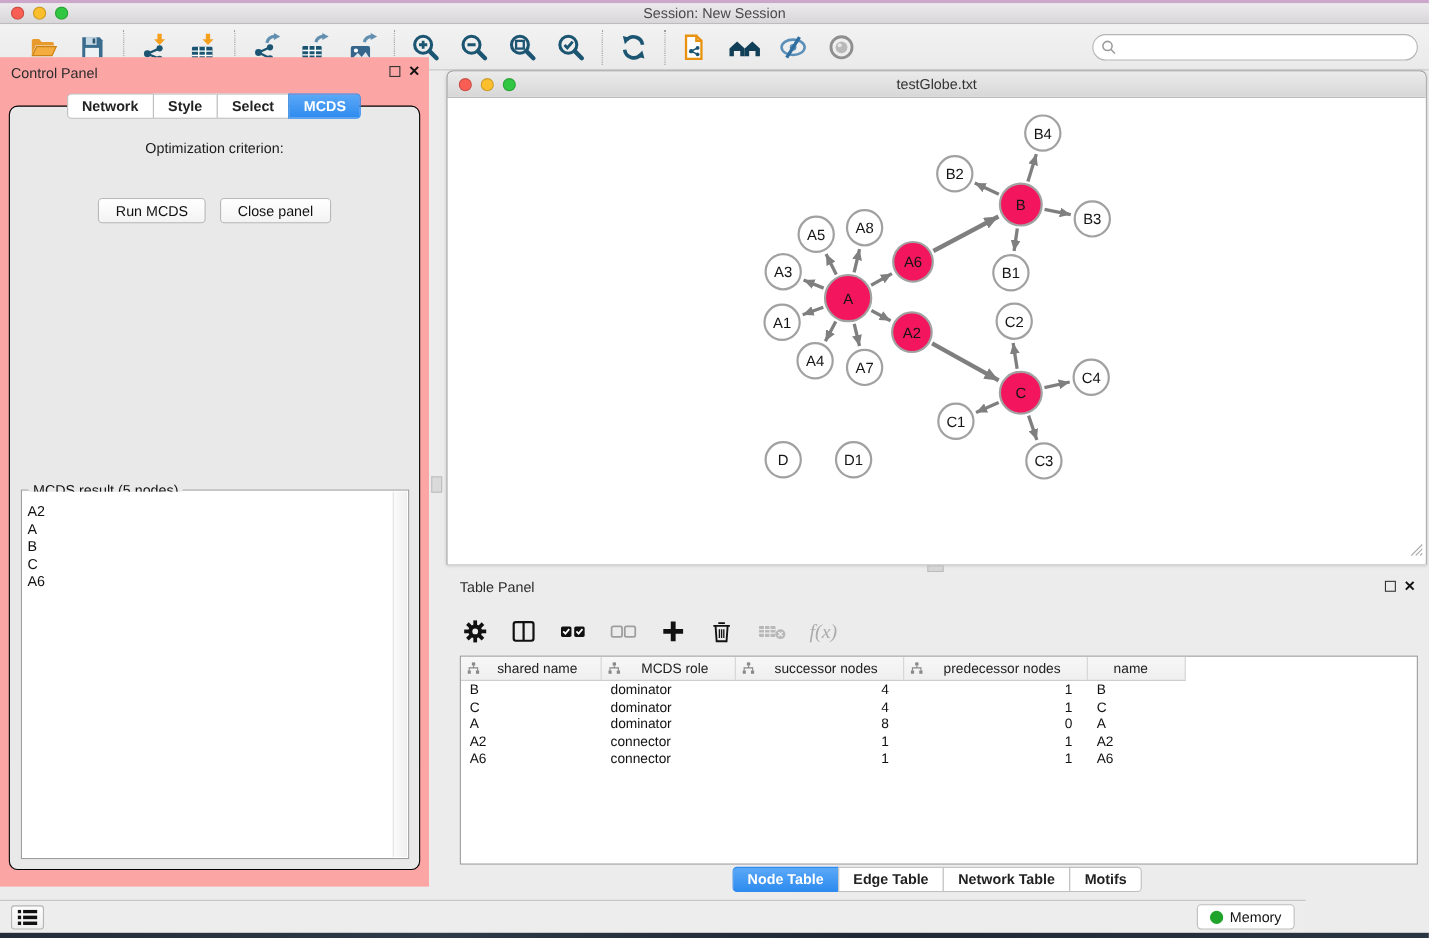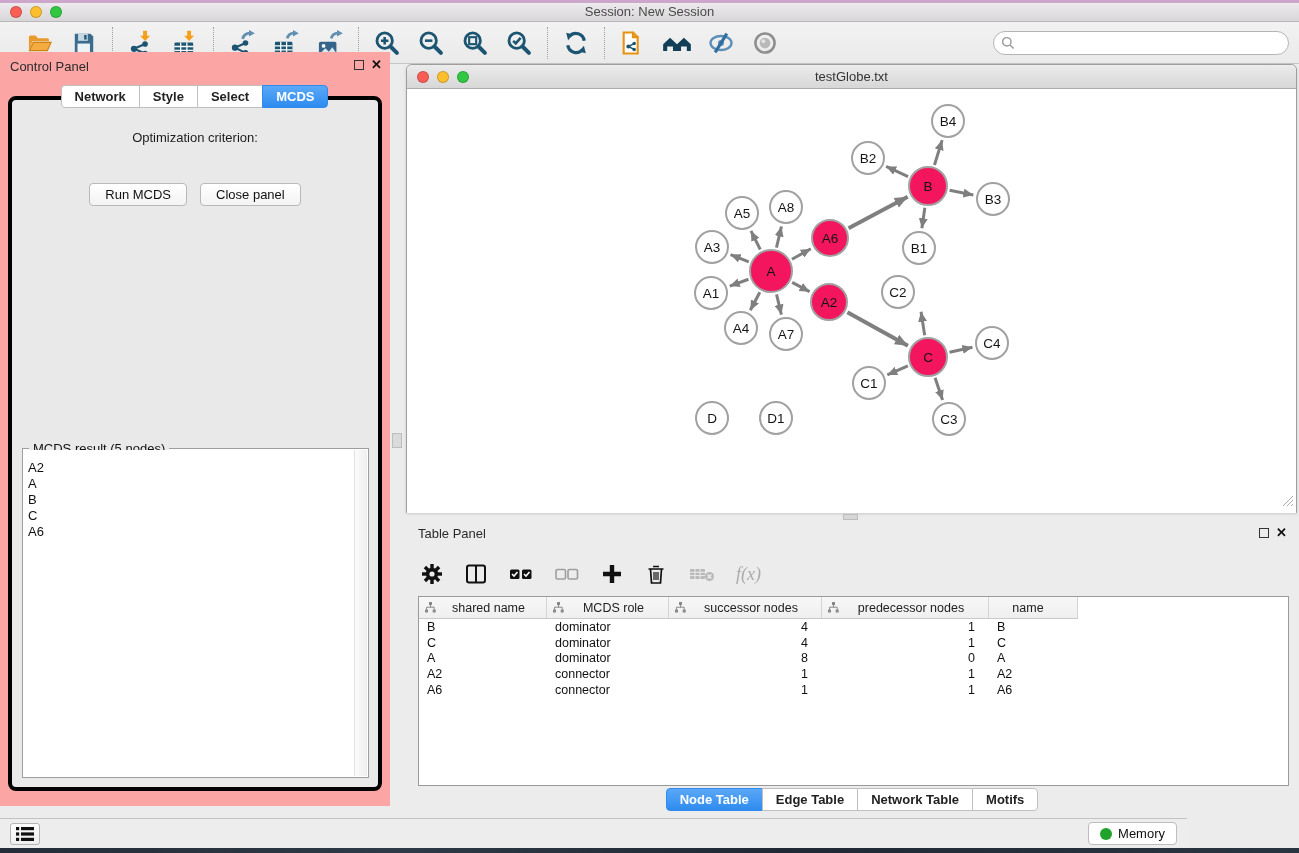--- a/index.html
+++ b/index.html
@@ -30,21 +30,21 @@
   #cp-header { position:absolute; left:0; top:0; width:100%; height:28px; }
   #cp-title { position:absolute; left:10px; top:7px; font-size:13px; color:#2b2b2b; }
   .panel-float { position:absolute; top:8px; width:10px; height:10px; border:1.5px solid #333; }
   .panel-close { position:absolute; top:5px; font-size:13px; font-weight:bold; color:#111; }
   #cp-float { right:26px; } #cp-close { right:8px; }
   #cp-tabs { position:absolute; left:0; top:33px; width:100%; display:flex; justify-content:center; z-index:3; }
   .seg-tab { background:#fff; border:1px solid #BFBFBF; margin-left:-1px; padding:3px 13px; font-size:13px; color:#222;font-weight:bold; }
   .seg-tab:first-child { border-radius:4px 0 0 4px; }
   .seg-tab:last-child { border-radius:0 4px 4px 0; }
   .seg-tab.active { background:linear-gradient(#5BA8F7,#2E8BEF); border-color:#2E8BEF; color:#fff; }
-  #cp-body { position:absolute; left:8px; right:8px; top:44px; bottom:15px; background:#E9E9E9; border:4px solid #000000; border-radius:8px;text-decoration:underline; }
+  #cp-body { position:absolute; left:8px; right:8px; top:44px; bottom:15px; background:#E9E9E9; border:1px solid #000000; border-radius:8px;text-decoration:underline; }
   #opt-label { position:absolute; top:30px; width:100%; text-align:center; font-size:13px; color:#1c1c1c; }
   #criterion-select { position:absolute; left:34px; right:34px; top:49px; height:23px; background:#fff; border:1px solid #B3B3B3; border-radius:4px; }
   #criterion-text { font-size:13px; line-height:21px; padding-left:8px; white-space:nowrap; }
   #criterion-stepper { position:absolute; right:-1px; top:-1px; width:21px; height:23px; background:linear-gradient(#79B6F9,#3A8FF3); border-radius:0 4px 4px 0; display:flex; flex-direction:column; align-items:center; justify-content:center; gap:2px; }
   #criterion-stepper svg { display:block; }
   #cp-buttons { position:absolute; top:83px; width:100%; display:flex; justify-content:center; gap:13px; }
   .btn { background:linear-gradient(#FFFFFF,#F3F3F3); border:1px solid #B9B9B9; border-radius:4px; padding:3px 15px; font-size:13px; color:#111; }
   #result-group { position:absolute; left:10px; right:9px; top:348px; bottom:9px; border:1px solid #9E9E9E; background:#fff; }
   #result-title { position:absolute; left:6px; top:-8px; background:#E9E9E9; padding:0 4px; font-size:13px; color:#111; }
   #result-list { position:absolute; inset:1px; background:#fff; padding:10px 0 0 4px; overflow:hidden; }
@@ -353,21 +353,21 @@
       <div class="gnode sel" style="left: 404px; top: 130px; height: 38px; width: 38px;">A6</div>
       <div class="gnode" style="left: 362px; top: 228px; height: 34px; width: 34px;">A7</div>
       <div class="gnode" style="left: 362px; top: 101px; height: 34px; width: 34px;">A8</div>
       <div class="gnode sel" style="left: 501px; top: 77px; height: 40px; width: 40px;">B</div>
       <div class="gnode" style="left: 495px; top: 142px; height: 34px; width: 34px;">B1</div>
       <div class="gnode" style="left: 444px; top: 52px; height: 34px; width: 34px;">B2</div>
       <div class="gnode" style="left: 569px; top: 93px; height: 34px; width: 34px;">B3</div>
       <div class="gnode" style="left: 524px; top: 15px; height: 34px; width: 34px;">B4</div>
       <div class="gnode sel" style="left: 501px; top: 248px; height: 40px; width: 40px;">C</div>
       <div class="gnode" style="left: 445px; top: 277px; height: 34px; width: 34px;">C1</div>
-      <div class="gnode" style="left: 474px; top: 186px; height: 34px; width: 34px;">C2</div>
+      <div class="gnode" style="left: 498px; top: 186px; height: 34px; width: 34px;">C2</div>
       <div class="gnode" style="left: 525px; top: 313px; height: 34px; width: 34px;">C3</div>
       <div class="gnode" style="left: 568px; top: 237px; height: 34px; width: 34px;">C4</div>
       <div class="gnode" style="left: 288px; top: 312px; height: 34px; width: 34px;">D</div>
       <div class="gnode" style="left: 352px; top: 312px; height: 34px; width: 34px;">D1</div>
     </div>
 </div>
 <div id="split-handle" class="abs"></div>
 
 <div id="table-panel" class="abs">
   <span id="tp-title">Table Panel</span>

